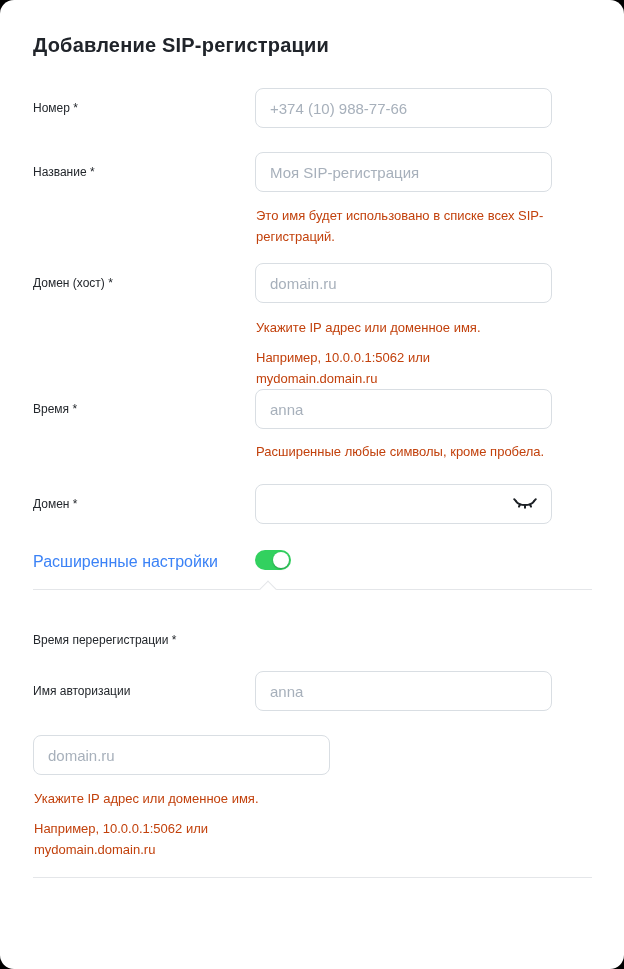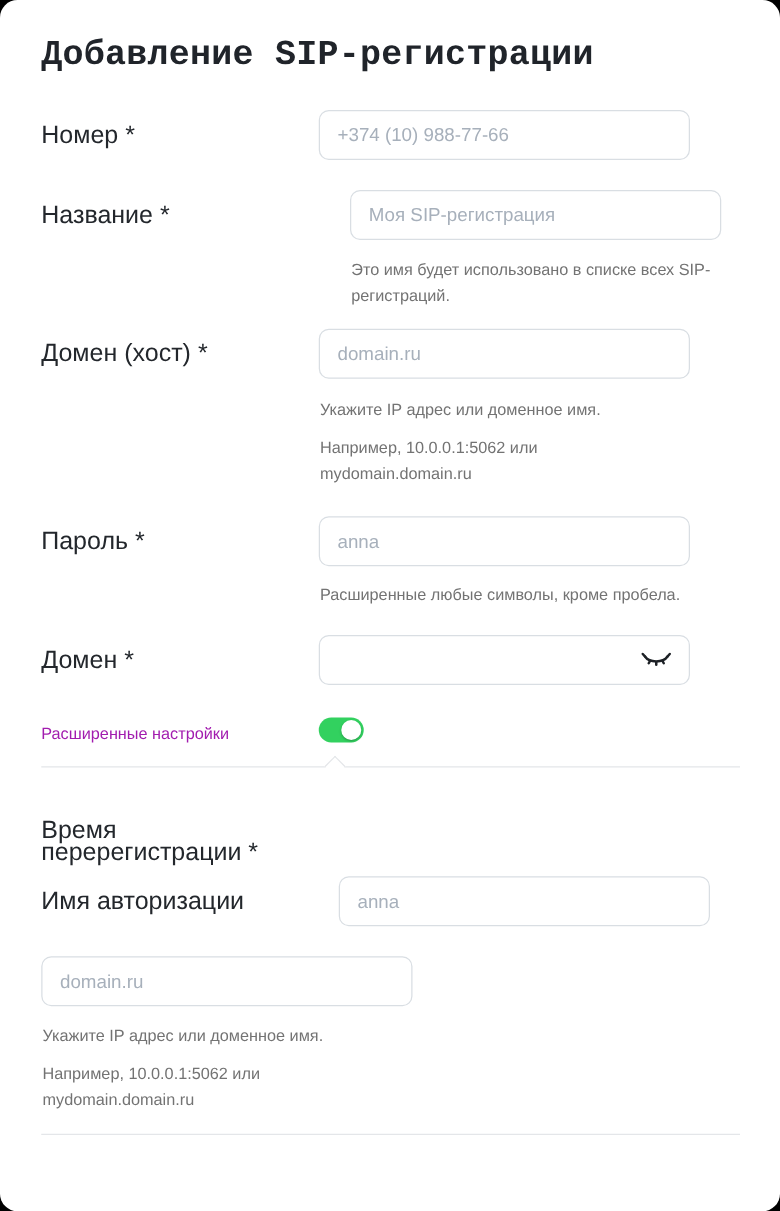--- a/index.html
+++ b/index.html
@@ -7,76 +7,75 @@
     width:624px;height:969px;background:#000;
     font-family:"Liberation Sans", sans-serif;
     -webkit-font-smoothing:antialiased;
   }
   .card{
     position:relative;width:624px;height:969px;box-sizing:border-box;
     background:#fff;border-radius:14px;overflow:hidden;
     padding:33px 32px 32px 33px;
   }
   .page-title{
-    margin:0;font-size:28px;line-height:24px;font-weight:700;color:#20242a;
+    margin:0;font-size:20px;line-height:24px;font-weight:700;color:#20242a;
     letter-spacing:.2px;
-    font-family:Liberation Mono, monospace;
   }
   .form{margin-top:31px;}
   .row{display:grid;grid-template-columns:222px 1fr;}
   .row .label{
-    font-size:20px;line-height:18px;color:#23272c;padding-top:11px;
+    font-size:12px;line-height:18px;color:#23272c;padding-top:11px;
   }
   .control{width:297px;}
   .input-wrap{position:relative;width:297px;}
   .text-input{
     width:297px;height:40px;box-sizing:border-box;
     border:1px solid #d9dee3;border-radius:8px;background:#fff;
     padding:0 14px;font-family:"Liberation Sans", sans-serif;
     font-size:15px;color:#20242a;outline:none;
   }
   .text-input::placeholder{color:#a7b0bb;opacity:1;}
   .help{
-    margin:13px 0 0 1px;font-size:13px;line-height:21px;color:#737373;
+    margin:13px 0 0 1px;font-size:13px;line-height:21px;color:#c2410c;
     max-width:300px;
   }
   .help + .help{margin-top:9px;}
   .eye-btn{
     position:absolute;right:10px;top:50%;transform:translateY(-50%);
     border:none;background:transparent;padding:4px;cursor:pointer;
     color:#1d2126;line-height:0;
   }
   .toggle-row{display:grid;grid-template-columns:222px 1fr;align-items:center;height:20px;}
-  .toggle-row .label{padding-top:0;font-size:13px;color:#a21caf;}
+  .toggle-row .label{padding-top:0;font-size:16px;color:#3b82f6;}
   .switch{
     position:relative;width:36px;height:20px;border-radius:10px;
     background:#32d15f;border:none;cursor:pointer;display:inline-block;padding:0;
   }
   .switch .knob{
     position:absolute;top:2px;right:2px;width:16px;height:16px;border-radius:50%;
     background:#fff;box-shadow:0 1px 2px rgba(0,0,0,.25);
   }
   .divider{
     position:relative;height:1px;background:#e4e6e9;width:559px;
   }
   .divider.notched{margin-top:19px;}
   .divider .notch{
     position:absolute;left:229px;top:-6px;width:11px;height:11px;background:#fff;
     border-top:1px solid #e4e6e9;border-left:1px solid #e4e6e9;
     transform:rotate(45deg);
   }
   .footer-divider{margin-top:17px;}
   
   .r-number{margin-bottom:24px;}
-  .r-name{margin-bottom:16px;gap:25px;}
-  .r-domain{margin-bottom:24px;}
+  .r-name{margin-bottom:16px;}
+  .r-domain{}
   .r-login{margin-bottom:22px;}
   .r-password{margin-bottom:26px;}
-  .r-retime{margin-top:30px;margin-bottom:10px;}
-  .r-authname{margin-bottom:24px;gap:16px;}
+  .r-retime{margin-top:30px;margin-bottom:22px;}
+  .r-authname{margin-bottom:24px;}
   .r-proxy{margin-bottom:0;}
   .help-first{margin-top:13px;}
   .r-domain .help-first{margin-top:14px;}
   .r-login .help-first{margin-top:12px;}
 </style>
 </head>
 <body>
 
 <div class="card">
 
@@ -108,21 +107,21 @@
       <div class="control">
         <div class="input-wrap">
           <input class="text-input" type="text" placeholder="domain.ru" style="">
         </div>
         <p class="help help-first">Укажите IP адрес или доменное имя.</p>
         <p class="help">Например, 10.0.0.1:5062 или mydomain.domain.ru</p>
       </div>
     </div>
 
     <div class="row r-login">
-      <div class="label">Пароль *</div>
+      <div class="label">Время *</div>
       <div class="control">
         <div class="input-wrap">
           <input class="text-input" type="text" placeholder="anna" style="">
         </div>
         <p class="help help-first">Расширенные любые символы, кроме пробела.</p>
       </div>
     </div>
 
     <div class="row r-password">
       <div class="label">Домен *</div>

